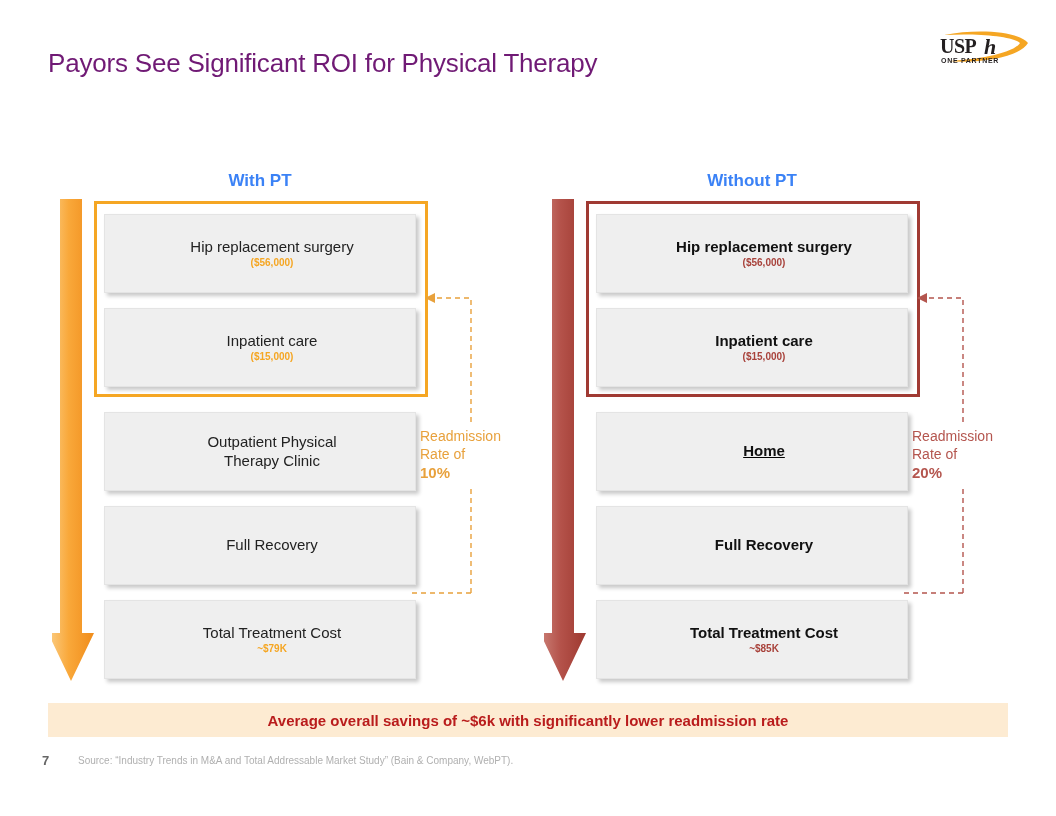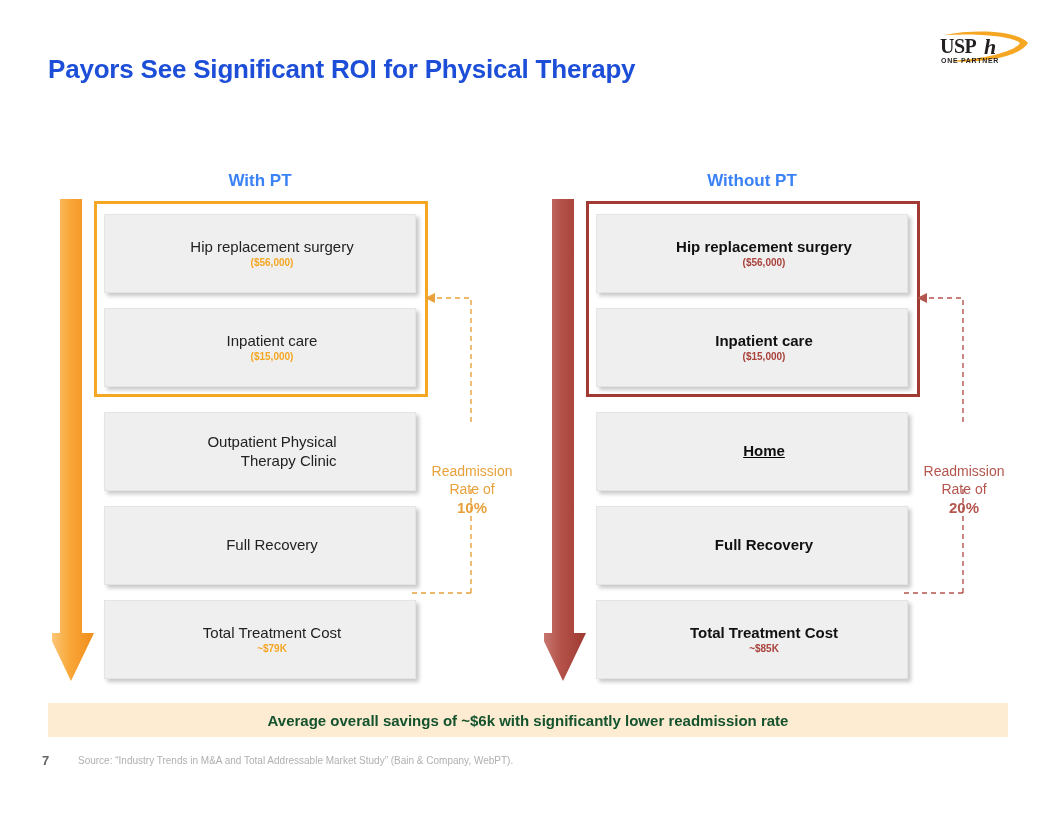--- a/index.html
+++ b/index.html
@@ -12,24 +12,24 @@
     height: 816px;
     position: relative;
     font-family: "Liberation Sans", sans-serif;
     overflow: hidden;
   }
 
   
   .slide-title {
     position: absolute;
     left: 48px;
-    top: 54px;
+    top: 48px;
     font-size: 26px;
-    font-weight: bold;
-    color: #1d4ed8;
+    font-weight: normal;
+    color: #701a75;
     letter-spacing: -0.2px;
     white-space: nowrap;
   }
 
   
   .logo {
     position: absolute;
     left: 928px;
     top: 26px;
     width: 104px;
@@ -97,24 +97,23 @@
   .col-left .stage .amt { color: #F5A623; }
 
   
   .col-right .stage .lbl { font-weight: bold; color: #111111; }
   .col-right .stage .amt { color: #A8423B; }
 
   
   .callout {
     position: absolute;
     width: 104px;
-    text-align: center;
+    text-align: left;
     font-size: 14px;
     line-height: 1.25;
-    margin-top: 35px;
   }
   .callout .big {
     font-size: 15px;
     font-weight: bold;
     display: block;
     margin-top: 1px;
   }
   .callout.left  { left: 420px; top: 428px; color: #E8A13C; }
   .callout.right { left: 912px; top: 428px; color: #B4554E; }
 
@@ -134,21 +133,21 @@
     width: 960px;
     height: 34px;
     background: #FDEBD2;
     display: flex;
     align-items: center;
     justify-content: center;
   }
   .banner-text {
     font-size: 15px;
     font-weight: bold;
-    color: #14532d;
+    color: #b91c1c;
   }
 
   
   .page-num {
     position: absolute;
     left: 42px;
     top: 753px;
     font-size: 13px;
     font-weight: bold;
     color: #666666;
@@ -224,21 +223,21 @@
 <div class="col-left">
   <div class="stage" style="left:104px; top:214px; width:312px; height:79px;">
     <div class="lbl">Hip replacement surgery</div>
     <div class="amt">($56,000)</div>
   </div>
   <div class="stage" style="left:104px; top:308px; width:312px; height:79px;">
     <div class="lbl">Inpatient care</div>
     <div class="amt">($15,000)</div>
   </div>
   <div class="stage" style="left:104px; top:412px; width:312px; height:79px;">
-    <div class="lbl" style="white-space:pre-line;text-align:right;">Outpatient Physical
+    <div class="lbl" style="white-space:pre-line;">Outpatient Physical
 Therapy Clinic</div>
   </div>
   <div class="stage" style="left:104px; top:506px; width:312px; height:79px;">
     <div class="lbl">Full Recovery</div>
   </div>
   <div class="stage" style="left:104px; top:600px; width:312px; height:79px;">
     <div class="lbl">Total Treatment Cost</div>
     <div class="amt">~$79K</div>
   </div>
 </div>

